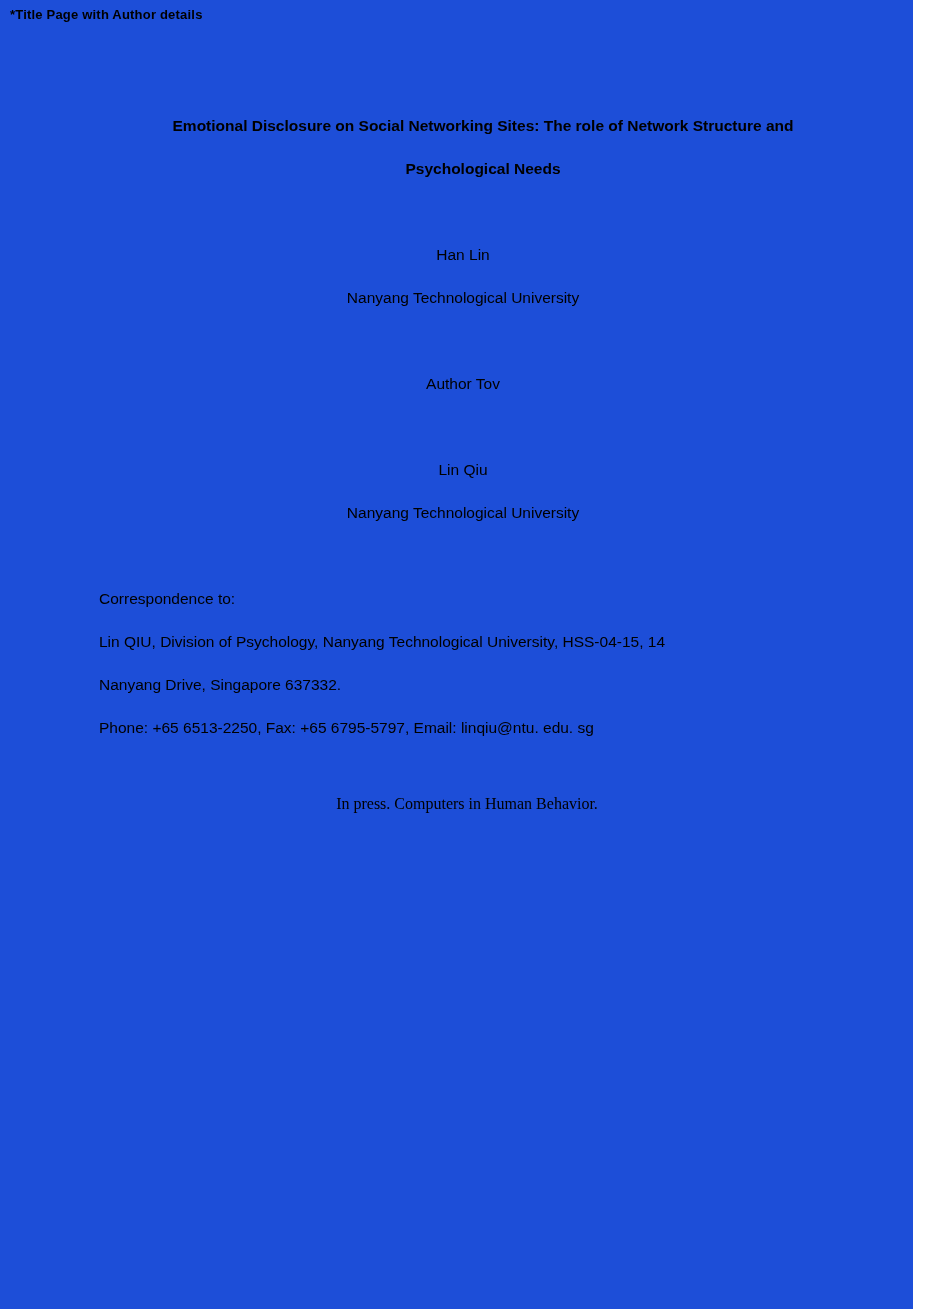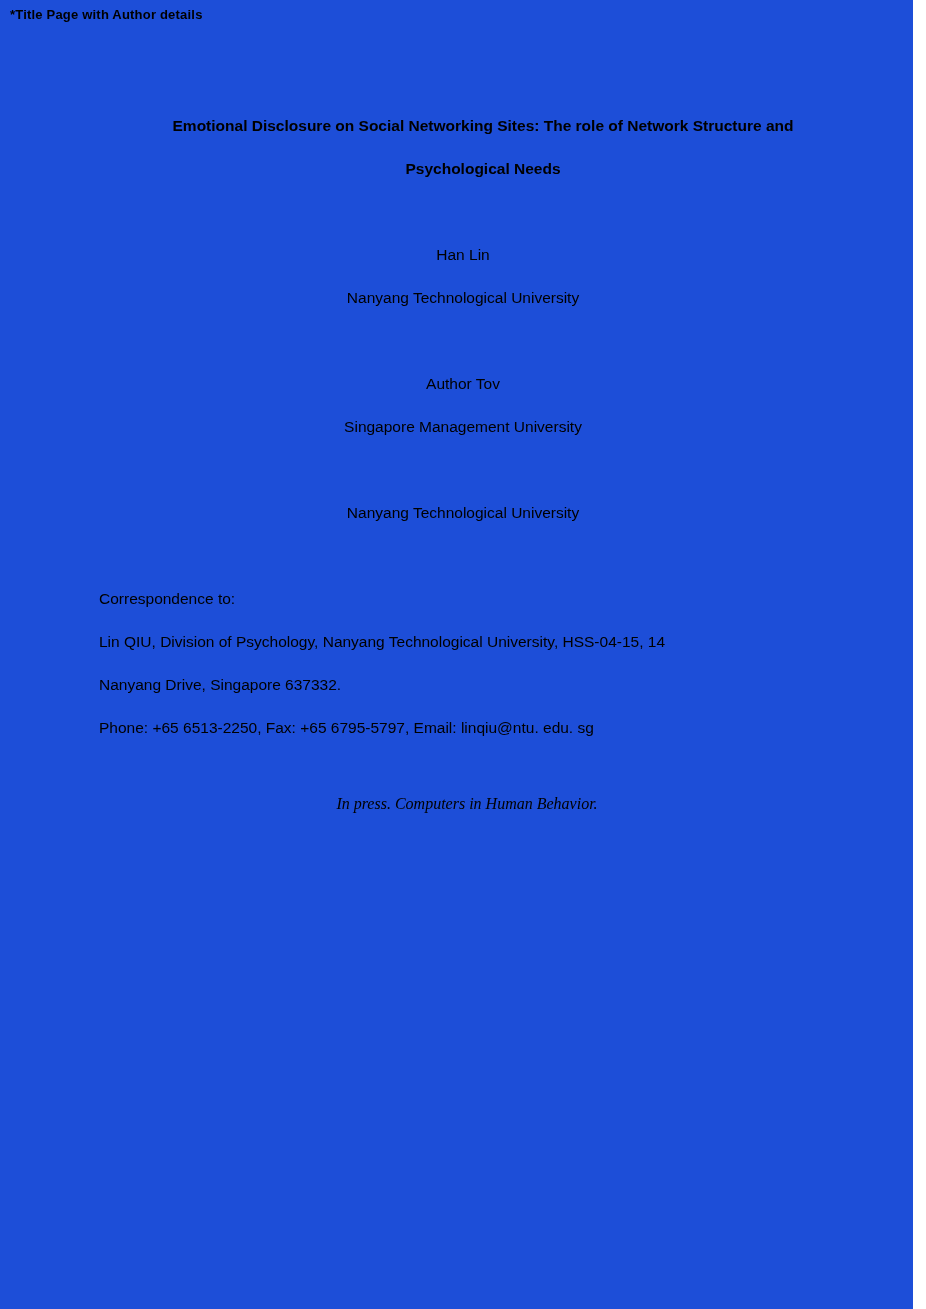--- a/index.html
+++ b/index.html
@@ -49,21 +49,20 @@
     margin-top: 43px;
   }
   .correspondence {
     margin-top: 43px;
     padding-left: 99px;
     text-align: left;
   }
   .in-press {
     margin-top: 33px;
     font-family: "Liberation Serif", serif;
-    font-style: italic;
     font-size: 16px;
     line-height: 43px;
     text-align: center;
     padding-left: 8px;
   }
 </style>
 </head>
 <body>
 
 <div class="page">
@@ -77,24 +76,24 @@
       <div class="line">Psychological Needs</div>
     </div>
 
     <div class="author-block first-author centered">
       <div class="line">Han Lin</div>
       <div class="line">Nanyang Technological University</div>
     </div>
 
     <div class="author-block centered">
       <div class="line">Author Tov</div>
-      <div class="line">Singapore Management University</div>
     </div>
 
     <div class="author-block centered">
+      <div class="line">Lin Qiu</div>
       <div class="line">Nanyang Technological University</div>
     </div>
 
     <div class="correspondence">
       <div class="line">Correspondence to:</div>
       <div class="line">Lin QIU, Division of Psychology, Nanyang Technological University, HSS-04-15, 14</div>
       <div class="line">Nanyang Drive, Singapore 637332.</div>
       <div class="line">Phone: +65 6513-2250, Fax: +65 6795-5797, Email: linqiu@ntu. edu. sg</div>
     </div>
 

